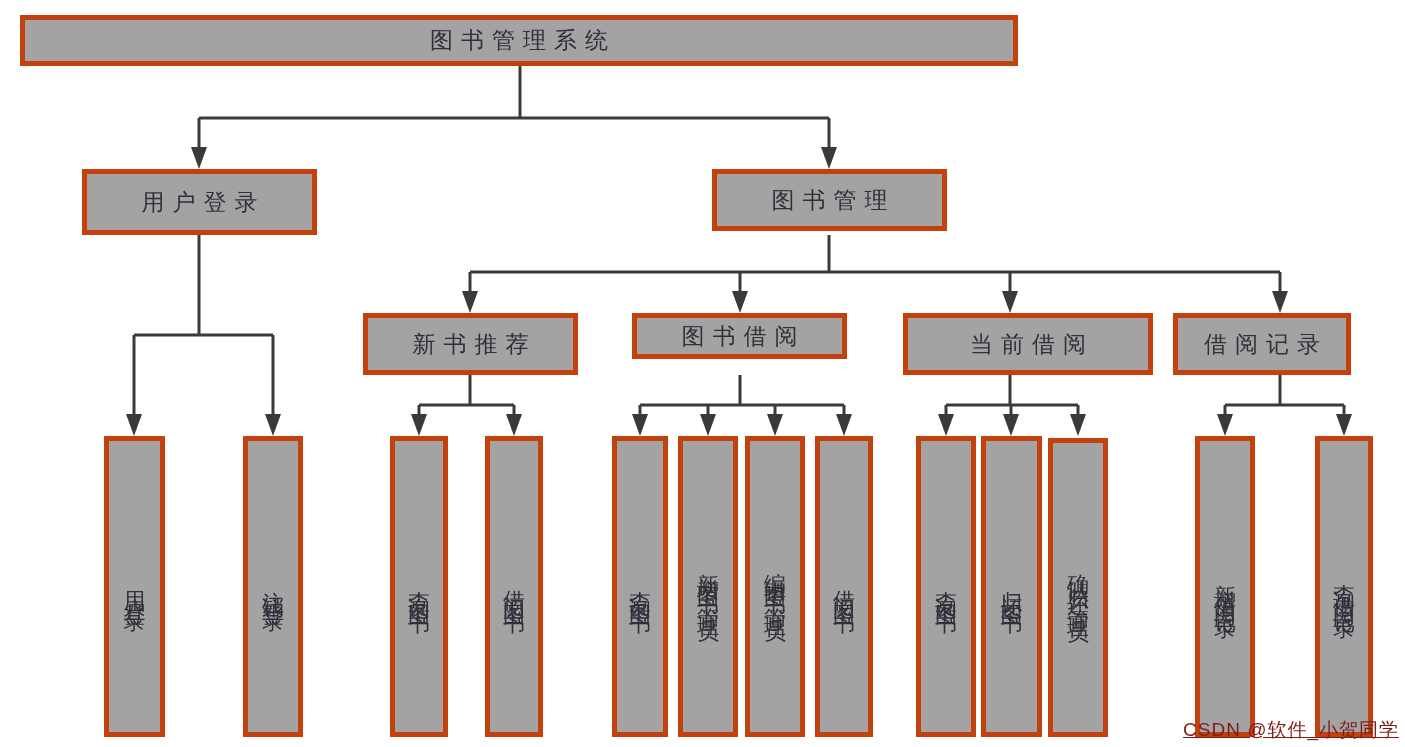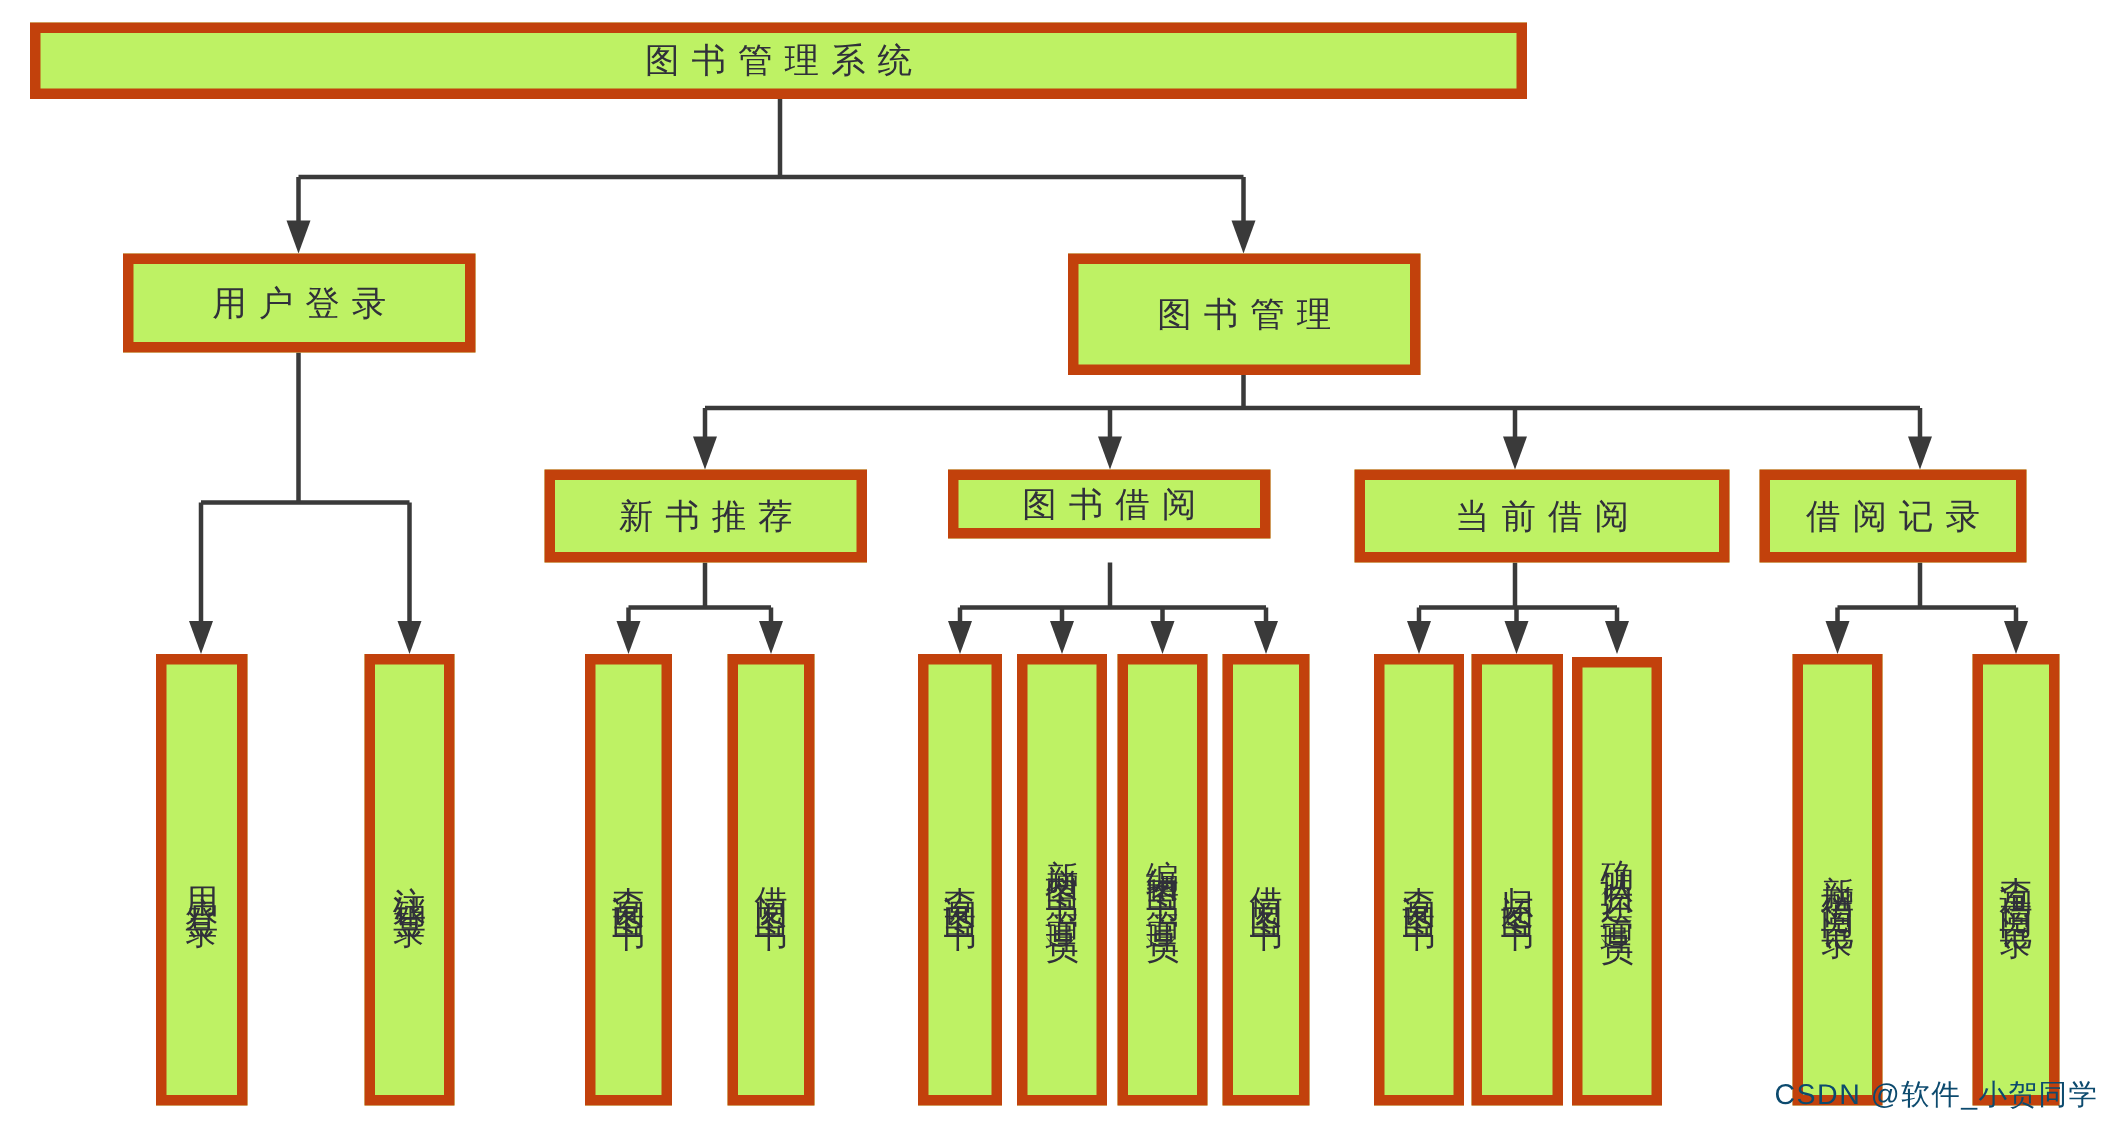--- a/index.html
+++ b/index.html
@@ -13,22 +13,22 @@
   }
   #wires {
     position: absolute;
     left: 0; top: 0;
     width: 1405px; height: 747px;
     pointer-events: none;
   }
   .box {
     position: absolute;
     box-sizing: border-box;
-    border: 7px solid #c2410c;
-    background: #bef264;
+    border: 5px solid #c2410c;
+    background: #a3a3a3;
     display: flex;
     align-items: center;
     justify-content: center;
   }
   .box .lbl {
     font-size: 23px;
     letter-spacing: 8px;
     text-indent: 8px; 
     color: #30303a;
     white-space: nowrap;
@@ -42,24 +42,25 @@
     text-indent: 0;
     line-height: 1;
     color: #30303a;
     white-space: nowrap;
   }
   #watermark {
     position: absolute;
     right: 6px;
     bottom: 4px;
     font-size: 19px;
-    color: #0c4a6e;
+    color: #7f1d1d;
     letter-spacing: 1px;
     z-index: 5;
     white-space: nowrap;
+    text-decoration: underline;
   }
 </style>
 </head>
 <body>
 
 <div id="stage">
 
   <svg id="wires" viewBox="0 0 1405 747" xmlns="http://www.w3.org/2000/svg">
     <g stroke="#3a3a3a" stroke-width="3" fill="none">
       <path d="M520 66 V118 M199 118 H829 M199 118 V150 M829 118 V150"></path>
@@ -103,21 +104,21 @@
     </g>
   </svg>
 
   <div class="box" style="left:20px; top:15px; width:998px; height:51px;">
     <span class="lbl">图书管理系统</span>
   </div>
 
   <div class="box" style="left:82px; top:169px; width:235px; height:66px;">
     <span class="lbl">用户登录</span>
   </div>
-  <div class="box" style="left:712px; top:169px; width:235px; height:81px;">
+  <div class="box" style="left:712px; top:169px; width:235px; height:62px;">
     <span class="lbl">图书管理</span>
   </div>
 
   <div class="box" style="left:363px; top:313px; width:215px; height:62px;">
     <span class="lbl">新书推荐</span>
   </div>
   <div class="box" style="left:632px; top:313px; width:215px; height:46px;">
     <span class="lbl">图书借阅</span>
   </div>
   <div class="box" style="left:903px; top:313px; width:250px; height:62px;">

